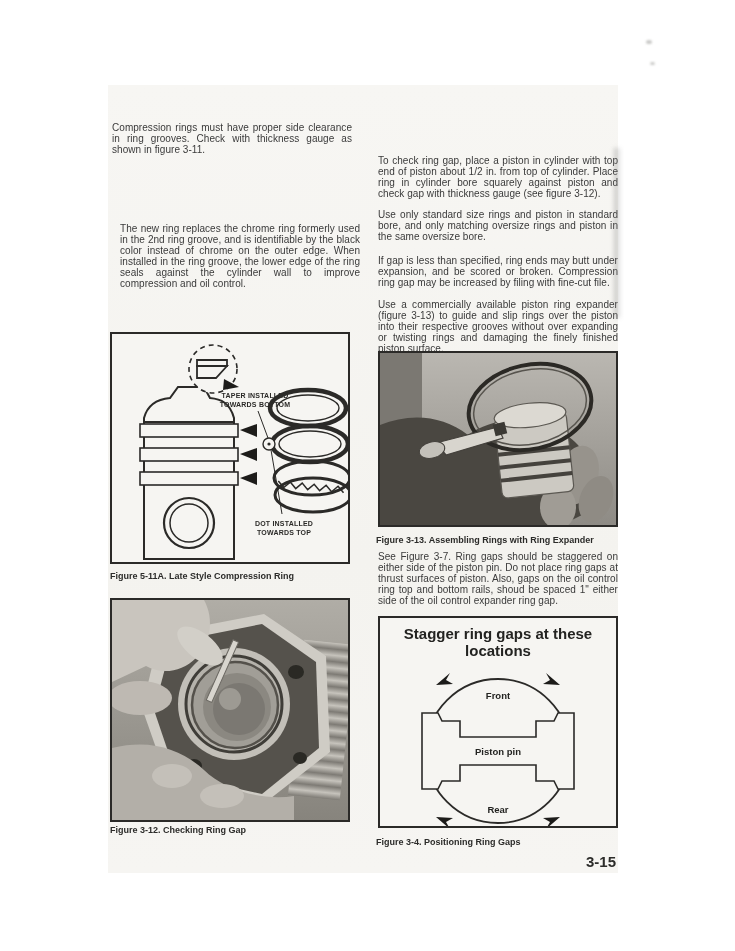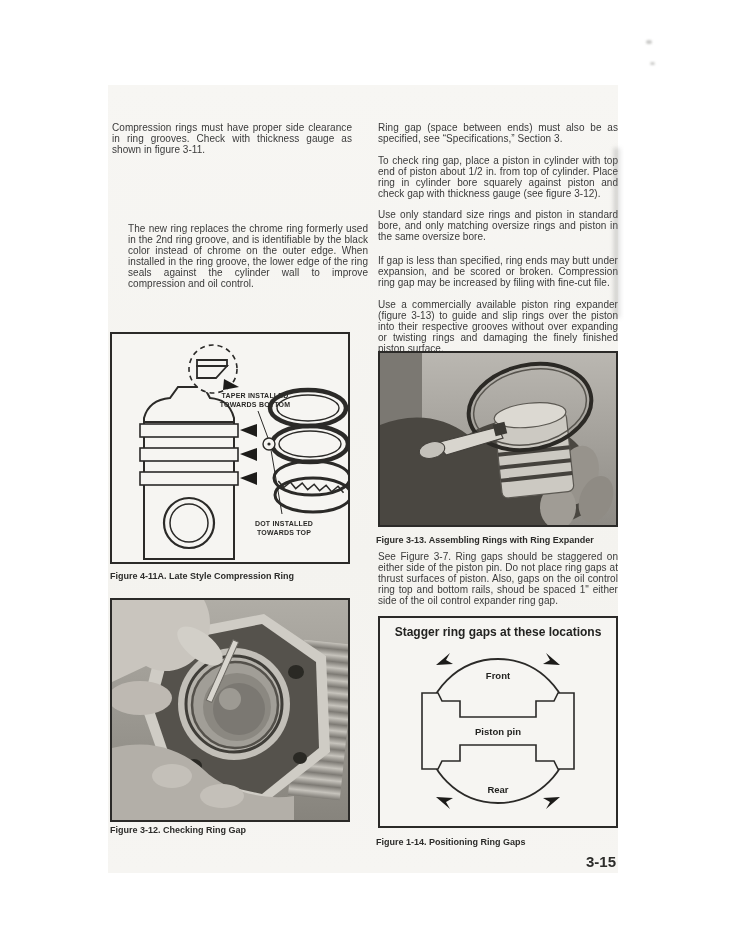--- a/index.html
+++ b/index.html
@@ -22,42 +22,42 @@
   }
   .photo{position:absolute;width:236px;border:2px solid #2b2a28;overflow:hidden;background:#9a978f;}
   .caption{
     position:absolute;width:240px;text-align:left;font-size:9px;
     font-weight:bold;color:#2c2c2a;
   }
   .pageno{
     position:absolute;right:2px;top:768px;font-size:15px;font-weight:bold;color:#2c2c2a;text-align:right;
   }
   .fig-title{
-    text-align:center;font-size:12px;font-weight:bold;color:#232321;
+    text-align:center;font-size:15px;font-weight:bold;color:#232321;
     padding-top:7px;
   }
   svg text{font-family:"Liberation Sans", sans-serif;}
   .lbl{font-size:7px;font-weight:bold;fill:#2b2a28;letter-spacing:.2px;}
   .lbl14{font-size:9.5px;font-weight:bold;fill:#232321;}
   .edge-shadow{
     position:absolute;left:614px;top:148px;width:8px;height:170px;
     background:linear-gradient(to right, rgba(110,110,110,0.38), rgba(255,255,255,0));
     filter:blur(2px);
   }
   .speck{
     position:absolute;background:#c9c9c7;border-radius:50%;filter:blur(1px);
   }
 </style>
 </head>
 <body>
 
 <div class="page">
 
   <div class="para" style="left:4px;top:37px;">Compression rings must have proper side clearance in ring grooves. Check with thickness gauge as shown in figure 3-11.</div>
-  <div class="para" style="left:20px;top:138px;">The new ring replaces the chrome ring formerly used in the 2nd ring groove, and is identifiable by the black color instead of chrome on the outer edge. When installed in the ring groove, the lower edge of the ring seals against the cylinder wall to improve compression and oil control.</div>
+  <div class="para" style="left:12px;top:138px;">The new ring replaces the chrome ring formerly used in the 2nd ring groove, and is identifiable by the black color instead of chrome on the outer edge. When installed in the ring groove, the lower edge of the ring seals against the cylinder wall to improve compression and oil control.</div>
 
   <div class="figbox" style="left:2px;top:247px;height:228px;">
     <svg width="236" height="228" viewBox="0 0 236 228">
 
       <g stroke="#2b2a28" fill="#f6f5f2">
         <path d="M32,84 C36,69 47,65 58,64 L66,53 L92,53 L98,64 C109,65 118,69 122,84 L122,88 L32,88 Z" stroke-width="2" fill="#f6f5f2"></path>
         <rect x="32" y="88" width="90" height="137" stroke-width="2"></rect>
 
         <rect x="28" y="90" width="98" height="13" stroke-width="1.6"></rect>
         <rect x="28" y="114" width="98" height="13" stroke-width="1.6"></rect>
@@ -99,21 +99,21 @@
         <line x1="146" y1="77" x2="156" y2="104"></line>
         <line x1="159" y1="116" x2="170" y2="180"></line>
       </g>
 
       <text class="lbl" x="143" y="64" text-anchor="middle">TAPER INSTALLED</text>
       <text class="lbl" x="143" y="73" text-anchor="middle">TOWARDS BOTTOM</text>
       <text class="lbl" x="172" y="192" text-anchor="middle">DOT INSTALLED</text>
       <text class="lbl" x="172" y="201" text-anchor="middle">TOWARDS TOP</text>
     </svg>
   </div>
-  <div class="caption" style="left:2px;top:486px;">Figure 4-11A. Late Style Compression Ring</div>
+  <div class="caption" style="left:2px;top:486px;">Figure 5-11A. Late Style Compression Ring</div>
 
   <div class="photo" style="left:2px;top:513px;height:220px;">
     <svg width="236" height="220" viewBox="0 0 236 220">
       <defs>
         <linearGradient id="g312" x1="0" y1="0" x2="0" y2="1">
           <stop offset="0" stop-color="#b0ada6"></stop>
             <stop offset="1" stop-color="#87847d"></stop>
         </linearGradient>
         <linearGradient id="fins" x1="0" y1="0" x2="0" y2="0.08" spreadMethod="repeat">
           <stop offset="0" stop-color="#c6c3bc"></stop>
@@ -149,21 +149,20 @@
         <ellipse cx="88" cy="46" rx="27" ry="13" fill="#d2cfc8" transform="rotate(38 88 46)"></ellipse>
         <ellipse cx="28" cy="98" rx="32" ry="17" fill="#beb9b2"></ellipse>
         <path d="M0,148 C40,138 70,150 92,170 C112,190 150,201 182,196 L182,220 L0,220 Z" fill="#b3afa8"></path>
         <ellipse cx="60" cy="176" rx="20" ry="12" fill="#c4c0b9"></ellipse>
         <ellipse cx="110" cy="196" rx="22" ry="12" fill="#c4c0b9"></ellipse>
       </g>
     </svg>
   </div>
   <div class="caption" style="left:2px;top:740px;">Figure 3-12. Checking Ring Gap</div>
 
-  <div class="para col-right" style="top:37px;">Ring gap (space between ends) must also be as specified, see “Specifications,” Section 3.</div>
   <div class="para col-right" style="top:70px;">To check ring gap, place a piston in cylinder with top end of piston about 1/2 in. from top of cylinder. Place ring in cylinder bore squarely against piston and check gap with thickness gauge (see figure 3-12).</div>
   <div class="para col-right" style="top:124px;">Use only standard size rings and piston in standard bore, and only matching oversize rings and piston in the same oversize bore.</div>
   <div class="para col-right" style="top:170px;">If gap is less than specified, ring ends may butt under expansion, and be scored or broken. Compression ring gap may be increased by filing with fine-cut file.</div>
   <div class="para col-right" style="top:214px;">Use a commercially available piston ring expander (figure 3-13) to guide and slip rings over the piston into their respective grooves without over expanding or twisting rings and damaging the finely finished piston surface.</div>
 
   <div class="photo" style="left:270px;top:266px;height:172px;background:#aeaba4;">
     <svg width="236" height="172" viewBox="0 0 236 172">
       <defs>
         <linearGradient id="g313" x1="0" y1="0" x2="0" y2="1">
           <stop offset="0" stop-color="#bab7b1"></stop>
@@ -209,20 +208,20 @@
       <text class="lbl14" x="118" y="96" text-anchor="middle">Piston pin</text>
       <text class="lbl14" x="118" y="154" text-anchor="middle">Rear</text>
       <g fill="#1c1b19">
         <path d="M0,12 L14,0 L10,7 L17,11 Z" transform="translate(56,14)"></path>
         <path d="M0,12 L14,0 L10,7 L17,11 Z" transform="translate(180,14) scale(-1,1)"></path>
         <path d="M0,12 L14,0 L10,7 L17,11 Z" transform="translate(56,170) scale(1,-1)"></path>
         <path d="M0,12 L14,0 L10,7 L17,11 Z" transform="translate(180,170) scale(-1,-1)"></path>
       </g>
     </svg>
   </div>
-  <div class="caption" style="left:268px;top:752px;">Figure 1-14. Positioning Ring Gaps</div>
+  <div class="caption" style="left:268px;top:752px;">Figure 3-4. Positioning Ring Gaps</div>
 
   <div class="pageno">3-15</div>
 </div>
 
 <div class="edge-shadow"></div>
 <div class="speck" style="left:646px;top:40px;width:6px;height:4px;"></div>
 <div class="speck" style="left:650px;top:62px;width:5px;height:3px;"></div>
 
 </body></html>

